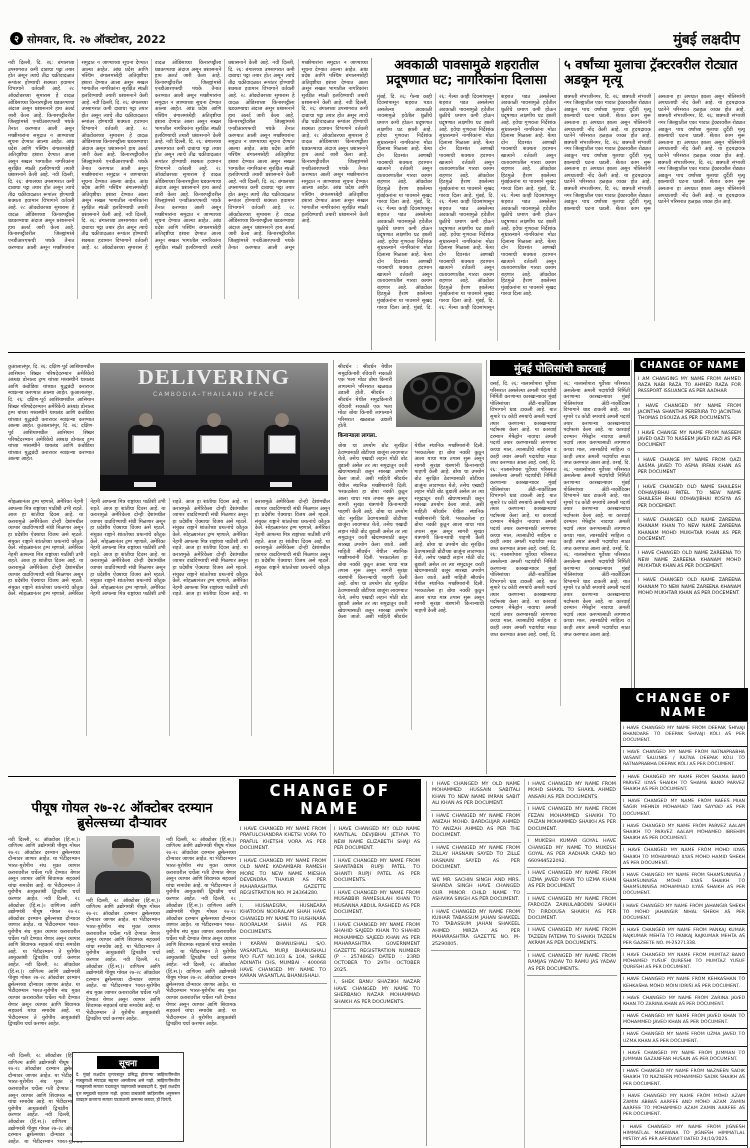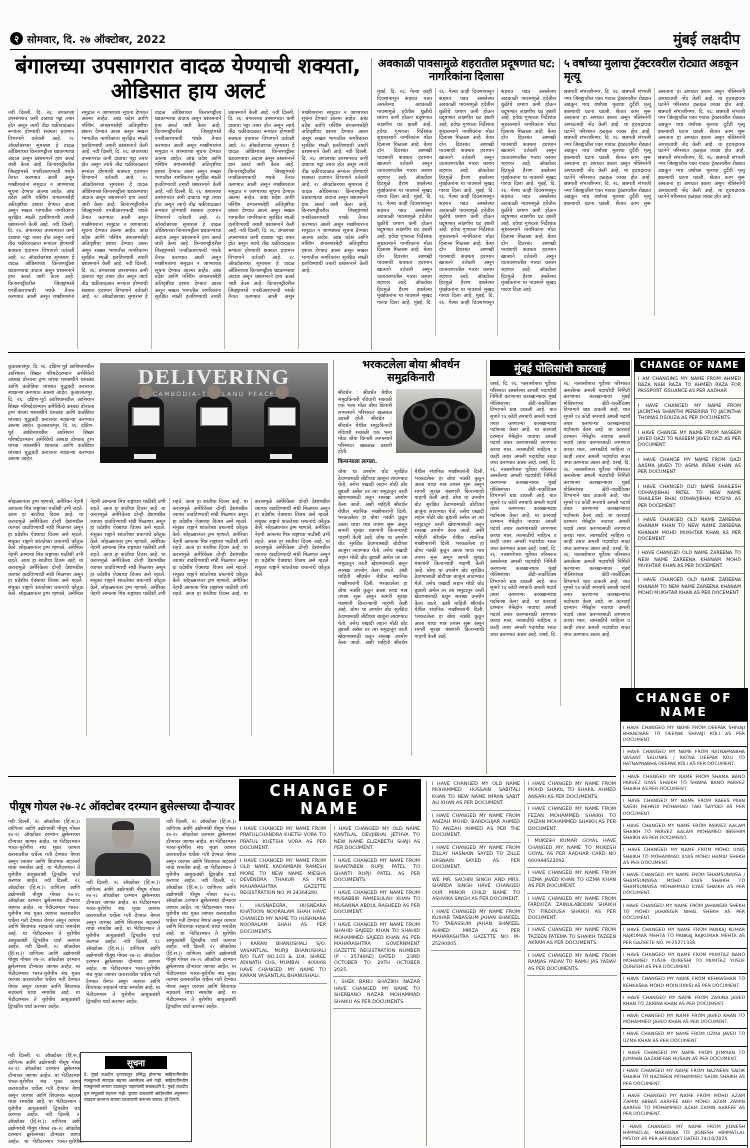--- a/index.html
+++ b/index.html
@@ -9,31 +9,31 @@
   .header{position:absolute;left:10px;right:10px;top:28px;height:21px;border-bottom:1.5px solid #000;
           display:flex;justify-content:space-between;align-items:center;}
   .hleft{display:flex;align-items:center;}
   .pagenum{width:13px;height:13px;border-radius:50%;background:#000;color:#fff;font-size:9px;font-weight:bold;
            display:inline-flex;align-items:center;justify-content:center;margin-right:4px;}
   .date{font-size:10.5px;font-weight:bold;}
   .masthead{font-size:14px;font-weight:bold;}
   
   .hx{font-weight:bold;text-align:center;line-height:1.18;color:#000;}
   .h-xl{font-size:21px;}
-  .h-md{font-size:11px;font-family:Liberation Serif, serif;}
+  .h-md{font-size:13px;}
   .bt{font-size:5px;line-height:1.32;text-align:justify;color:#1c1c1c;overflow:hidden;}
   .cols{column-gap:7px;column-rule:1px solid #b8b8b4;}
   .vrule{position:absolute;width:1px;background:#9a9a96;}
   .hline{position:absolute;height:1px;background:#000;}
   .abs{position:absolute;}
   
   .kicker{background:#000;color:#fff;font-weight:bold;text-align:center;font-size:10.5px;padding:1px 0;margin-top:2px;}
   
   .photo{position:relative;overflow:hidden;}
-  #trump-photo{width:228px;height:100px;background:linear-gradient(#8f8f8f,#4a4a4a 55%,#242424);}
+  #trump-photo{width:228px;height:128px;background:linear-gradient(#8f8f8f,#4a4a4a 55%,#242424);}
   .deliver{ text-align:center;color:#ececec;font-family:"Liberation Serif","DejaVu Serif",serif;
             font-weight:bold;font-size:22px;letter-spacing:1px;margin-top:1px;}
   .deliver-sub{text-align:center;color:#cfcfcf;font-size:6px;letter-spacing:1.5px;}
   .fig{position:absolute;bottom:16px;width:36px;height:50px;background:#17171a;border-radius:9px 9px 0 0;}
   .fig::before{content:"";position:absolute;top:-12px;left:50%;transform:translateX(-50%);
                width:14px;height:14px;border-radius:50%;background:#8d8176;}
   .fig::after{content:"";position:absolute;top:10px;left:50%;transform:translateX(-50%);
               width:26px;height:17px;background:#f2f2f2;border:1px solid #777;box-shadow:inset 1px 0 0 #999;}
   .desk{position:absolute;bottom:0;left:0;right:0;height:16px;background:#101013;}
   .plate{position:absolute;bottom:4px;width:22px;height:5px;background:#e9e9e9;}
@@ -76,21 +76,20 @@
 
   <div class="header">
     <div class="hleft">
       <span class="pagenum">२</span>
       <span class="date">सोमवार, दि. २७ ऑक्टोबर, 2022</span>
     </div>
     <span class="masthead">मुंबई लक्षदीप</span>
   </div>
 
   <div class="abs" style="left:8px;top:54px;width:360px;">
-    <div class="hx h-xl">बंगालच्या उपसागरात वादळ येण्याची शक्यता, ओडिसात हाय अलर्ट</div>
     <div class="bt cols" style="margin-top:5px;column-count:5;height:240px;">नवी दिल्ली, दि. २६: बंगालच्या उपसागरात कमी दाबाचा पट्टा तयार होत असून त्याचे तीव्र चक्रीवादळात रूपांतर होण्याची शक्यता हवामान विभागाने वर्तवली आहे. २८ ऑक्टोबरच्या सुमारास हे वादळ ओडिसाच्या किनारपट्टीला धडकण्याचा अंदाज असून प्रशासनाने हाय अलर्ट जारी केला आहे. किनारपट्टीवरील जिल्ह्यांमध्ये एनडीआरएफची पथके तैनात करण्यात आली असून मच्छीमारांना समुद्रात न जाण्याच्या सूचना देण्यात आल्या आहेत. आंध्र प्रदेश आणि पश्चिम बंगालमध्येही अतिवृष्टीचा इशारा देण्यात आला असून सखल भागातील नागरिकांना सुरक्षित स्थळी हलविण्याची तयारी प्रशासनाने केली आहे. नवी दिल्ली, दि. २६: बंगालच्या उपसागरात कमी दाबाचा पट्टा तयार होत असून त्याचे तीव्र चक्रीवादळात रूपांतर होण्याची शक्यता हवामान विभागाने वर्तवली आहे. २८ ऑक्टोबरच्या सुमारास हे वादळ ओडिसाच्या किनारपट्टीला धडकण्याचा अंदाज असून प्रशासनाने हाय अलर्ट जारी केला आहे. किनारपट्टीवरील जिल्ह्यांमध्ये एनडीआरएफची पथके तैनात करण्यात आली असून मच्छीमारांना समुद्रात न जाण्याच्या सूचना देण्यात आल्या आहेत. आंध्र प्रदेश आणि पश्चिम बंगालमध्येही अतिवृष्टीचा इशारा देण्यात आला असून सखल भागातील नागरिकांना सुरक्षित स्थळी हलविण्याची तयारी प्रशासनाने केली आहे. नवी दिल्ली, दि. २६: बंगालच्या उपसागरात कमी दाबाचा पट्टा तयार होत असून त्याचे तीव्र चक्रीवादळात रूपांतर होण्याची शक्यता हवामान विभागाने वर्तवली आहे. २८ ऑक्टोबरच्या सुमारास हे वादळ ओडिसाच्या किनारपट्टीला धडकण्याचा अंदाज असून प्रशासनाने हाय अलर्ट जारी केला आहे. किनारपट्टीवरील जिल्ह्यांमध्ये एनडीआरएफची पथके तैनात करण्यात आली असून मच्छीमारांना समुद्रात न जाण्याच्या सूचना देण्यात आल्या आहेत. आंध्र प्रदेश आणि पश्चिम बंगालमध्येही अतिवृष्टीचा इशारा देण्यात आला असून सखल भागातील नागरिकांना सुरक्षित स्थळी हलविण्याची तयारी प्रशासनाने केली आहे. नवी दिल्ली, दि. २६: बंगालच्या उपसागरात कमी दाबाचा पट्टा तयार होत असून त्याचे तीव्र चक्रीवादळात रूपांतर होण्याची शक्यता हवामान विभागाने वर्तवली आहे. २८ ऑक्टोबरच्या सुमारास हे वादळ ओडिसाच्या किनारपट्टीला धडकण्याचा अंदाज असून प्रशासनाने हाय अलर्ट जारी केला आहे. किनारपट्टीवरील जिल्ह्यांमध्ये एनडीआरएफची पथके तैनात करण्यात आली असून मच्छीमारांना समुद्रात न जाण्याच्या सूचना देण्यात आल्या आहेत. आंध्र प्रदेश आणि पश्चिम बंगालमध्येही अतिवृष्टीचा इशारा देण्यात आला असून सखल भागातील नागरिकांना सुरक्षित स्थळी हलविण्याची तयारी प्रशासनाने केली आहे. नवी दिल्ली, दि. २६: बंगालच्या उपसागरात कमी दाबाचा पट्टा तयार होत असून त्याचे तीव्र चक्रीवादळात रूपांतर होण्याची शक्यता हवामान विभागाने वर्तवली आहे. २८ ऑक्टोबरच्या सुमारास हे वादळ ओडिसाच्या किनारपट्टीला धडकण्याचा अंदाज असून प्रशासनाने हाय अलर्ट जारी केला आहे. किनारपट्टीवरील जिल्ह्यांमध्ये एनडीआरएफची पथके तैनात करण्यात आली असून मच्छीमारांना समुद्रात न जाण्याच्या सूचना देण्यात आल्या आहेत. आंध्र प्रदेश आणि पश्चिम बंगालमध्येही अतिवृष्टीचा इशारा देण्यात आला असून सखल भागातील नागरिकांना सुरक्षित स्थळी हलविण्याची तयारी प्रशासनाने केली आहे. नवी दिल्ली, दि. २६: बंगालच्या उपसागरात कमी दाबाचा पट्टा तयार होत असून त्याचे तीव्र चक्रीवादळात रूपांतर होण्याची शक्यता हवामान विभागाने वर्तवली आहे. २८ ऑक्टोबरच्या सुमारास हे वादळ ओडिसाच्या किनारपट्टीला धडकण्याचा अंदाज असून प्रशासनाने हाय अलर्ट जारी केला आहे. किनारपट्टीवरील जिल्ह्यांमध्ये एनडीआरएफची पथके तैनात करण्यात आली असून मच्छीमारांना समुद्रात न जाण्याच्या सूचना देण्यात आल्या आहेत. आंध्र प्रदेश आणि पश्चिम बंगालमध्येही अतिवृष्टीचा इशारा देण्यात आला असून सखल भागातील नागरिकांना सुरक्षित स्थळी हलविण्याची तयारी प्रशासनाने केली आहे. नवी दिल्ली, दि. २६: बंगालच्या उपसागरात कमी दाबाचा पट्टा तयार होत असून त्याचे तीव्र चक्रीवादळात रूपांतर होण्याची शक्यता हवामान विभागाने वर्तवली आहे. २८ ऑक्टोबरच्या सुमारास हे वादळ ओडिसाच्या किनारपट्टीला धडकण्याचा अंदाज असून प्रशासनाने हाय अलर्ट जारी केला आहे. किनारपट्टीवरील जिल्ह्यांमध्ये एनडीआरएफची पथके तैनात करण्यात आली असून मच्छीमारांना समुद्रात न जाण्याच्या सूचना देण्यात आल्या आहेत. आंध्र प्रदेश आणि पश्चिम बंगालमध्येही अतिवृष्टीचा इशारा देण्यात आला असून सखल भागातील नागरिकांना सुरक्षित स्थळी हलविण्याची तयारी प्रशासनाने केली आहे. नवी दिल्ली, दि. २६: बंगालच्या उपसागरात कमी दाबाचा पट्टा तयार होत असून त्याचे तीव्र चक्रीवादळात रूपांतर होण्याची शक्यता हवामान विभागाने वर्तवली आहे. २८ ऑक्टोबरच्या सुमारास हे वादळ ओडिसाच्या किनारपट्टीला धडकण्याचा अंदाज असून प्रशासनाने हाय अलर्ट जारी केला आहे. किनारपट्टीवरील जिल्ह्यांमध्ये एनडीआरएफची पथके तैनात करण्यात आली असून मच्छीमारांना समुद्रात न जाण्याच्या सूचना देण्यात आल्या आहेत. आंध्र प्रदेश आणि पश्चिम बंगालमध्येही अतिवृष्टीचा इशारा देण्यात आला असून सखल भागातील नागरिकांना सुरक्षित स्थळी हलविण्याची तयारी प्रशासनाने केली आहे.</div>
   </div>
   <div class="vrule" style="left:371px;top:58px;height:292px;"></div>
 
   <div class="abs" style="left:377px;top:57px;width:179px;">
     <div class="hx h-md">अवकाळी पावसामुळे शहरातील प्रदूषणात घट; नागरिकांना दिलासा</div>
     <div class="bt cols" style="margin-top:5px;column-count:3;height:248px;">मुंबई, दि. २६: गेल्या काही दिवसांपासून शहरात पडत असलेल्या अवकाळी पावसामुळे हवेतील धुळीचे प्रमाण कमी होऊन प्रदूषणात लक्षणीय घट झाली आहे. हवेचा गुणवत्ता निर्देशांक सुधारल्याने नागरिकांना मोठा दिलासा मिळाला आहे. येत्या दोन दिवसांत आणखी पावसाची शक्यता हवामान खात्याने वर्तवली असून वातावरणातील गारवा कायम राहणार आहे. ऑक्टोबर हिटमुळे हैराण झालेल्या मुंबईकरांना या पावसाने सुखद गारवा दिला आहे. मुंबई, दि. २६: गेल्या काही दिवसांपासून शहरात पडत असलेल्या अवकाळी पावसामुळे हवेतील धुळीचे प्रमाण कमी होऊन प्रदूषणात लक्षणीय घट झाली आहे. हवेचा गुणवत्ता निर्देशांक सुधारल्याने नागरिकांना मोठा दिलासा मिळाला आहे. येत्या दोन दिवसांत आणखी पावसाची शक्यता हवामान खात्याने वर्तवली असून वातावरणातील गारवा कायम राहणार आहे. ऑक्टोबर हिटमुळे हैराण झालेल्या मुंबईकरांना या पावसाने सुखद गारवा दिला आहे. मुंबई, दि. २६: गेल्या काही दिवसांपासून शहरात पडत असलेल्या अवकाळी पावसामुळे हवेतील धुळीचे प्रमाण कमी होऊन प्रदूषणात लक्षणीय घट झाली आहे. हवेचा गुणवत्ता निर्देशांक सुधारल्याने नागरिकांना मोठा दिलासा मिळाला आहे. येत्या दोन दिवसांत आणखी पावसाची शक्यता हवामान खात्याने वर्तवली असून वातावरणातील गारवा कायम राहणार आहे. ऑक्टोबर हिटमुळे हैराण झालेल्या मुंबईकरांना या पावसाने सुखद गारवा दिला आहे. मुंबई, दि. २६: गेल्या काही दिवसांपासून शहरात पडत असलेल्या अवकाळी पावसामुळे हवेतील धुळीचे प्रमाण कमी होऊन प्रदूषणात लक्षणीय घट झाली आहे. हवेचा गुणवत्ता निर्देशांक सुधारल्याने नागरिकांना मोठा दिलासा मिळाला आहे. येत्या दोन दिवसांत आणखी पावसाची शक्यता हवामान खात्याने वर्तवली असून वातावरणातील गारवा कायम राहणार आहे. ऑक्टोबर हिटमुळे हैराण झालेल्या मुंबईकरांना या पावसाने सुखद गारवा दिला आहे. मुंबई, दि. २६: गेल्या काही दिवसांपासून शहरात पडत असलेल्या अवकाळी पावसामुळे हवेतील धुळीचे प्रमाण कमी होऊन प्रदूषणात लक्षणीय घट झाली आहे. हवेचा गुणवत्ता निर्देशांक सुधारल्याने नागरिकांना मोठा दिलासा मिळाला आहे. येत्या दोन दिवसांत आणखी पावसाची शक्यता हवामान खात्याने वर्तवली असून वातावरणातील गारवा कायम राहणार आहे. ऑक्टोबर हिटमुळे हैराण झालेल्या मुंबईकरांना या पावसाने सुखद गारवा दिला आहे. मुंबई, दि. २६: गेल्या काही दिवसांपासून शहरात पडत असलेल्या अवकाळी पावसामुळे हवेतील धुळीचे प्रमाण कमी होऊन प्रदूषणात लक्षणीय घट झाली आहे. हवेचा गुणवत्ता निर्देशांक सुधारल्याने नागरिकांना मोठा दिलासा मिळाला आहे. येत्या दोन दिवसांत आणखी पावसाची शक्यता हवामान खात्याने वर्तवली असून वातावरणातील गारवा कायम राहणार आहे. ऑक्टोबर हिटमुळे हैराण झालेल्या मुंबईकरांना या पावसाने सुखद गारवा दिला आहे.</div>
   </div>
   <div class="vrule" style="left:559px;top:58px;height:292px;"></div>
 
@@ -113,21 +112,20 @@
         <div class="desk"></div>
         <div class="plate" style="left:34px;"></div>
         <div class="plate" style="left:170px;"></div>
       </div>
     </div>
     <div class="bt cols" style="margin-top:5px;column-count:4;height:238px;">सोहळ्यानंतर ट्रम्प म्हणाले, अमेरिका नेहमी आपल्या मित्र राष्ट्रांच्या पाठीशी उभी राहते. आज हा शांतीचा दिवस आहे. या करारामुळे अमेरिकेला दोन्ही देशांमधील व्यापार वाढविण्याची संधी मिळणार असून हा प्रदेशीय ऐक्याचा विजय असे म्हटले. संयुक्त राष्ट्राने शांततेच्या प्रयत्नांचे कौतुक केले. सोहळ्यानंतर ट्रम्प म्हणाले, अमेरिका नेहमी आपल्या मित्र राष्ट्रांच्या पाठीशी उभी राहते. आज हा शांतीचा दिवस आहे. या करारामुळे अमेरिकेला दोन्ही देशांमधील व्यापार वाढविण्याची संधी मिळणार असून हा प्रदेशीय ऐक्याचा विजय असे म्हटले. संयुक्त राष्ट्राने शांततेच्या प्रयत्नांचे कौतुक केले. सोहळ्यानंतर ट्रम्प म्हणाले, अमेरिका नेहमी आपल्या मित्र राष्ट्रांच्या पाठीशी उभी राहते. आज हा शांतीचा दिवस आहे. या करारामुळे अमेरिकेला दोन्ही देशांमधील व्यापार वाढविण्याची संधी मिळणार असून हा प्रदेशीय ऐक्याचा विजय असे म्हटले. संयुक्त राष्ट्राने शांततेच्या प्रयत्नांचे कौतुक केले. सोहळ्यानंतर ट्रम्प म्हणाले, अमेरिका नेहमी आपल्या मित्र राष्ट्रांच्या पाठीशी उभी राहते. आज हा शांतीचा दिवस आहे. या करारामुळे अमेरिकेला दोन्ही देशांमधील व्यापार वाढविण्याची संधी मिळणार असून हा प्रदेशीय ऐक्याचा विजय असे म्हटले. संयुक्त राष्ट्राने शांततेच्या प्रयत्नांचे कौतुक केले. सोहळ्यानंतर ट्रम्प म्हणाले, अमेरिका नेहमी आपल्या मित्र राष्ट्रांच्या पाठीशी उभी राहते. आज हा शांतीचा दिवस आहे. या करारामुळे अमेरिकेला दोन्ही देशांमधील व्यापार वाढविण्याची संधी मिळणार असून हा प्रदेशीय ऐक्याचा विजय असे म्हटले. संयुक्त राष्ट्राने शांततेच्या प्रयत्नांचे कौतुक केले. सोहळ्यानंतर ट्रम्प म्हणाले, अमेरिका नेहमी आपल्या मित्र राष्ट्रांच्या पाठीशी उभी राहते. आज हा शांतीचा दिवस आहे. या करारामुळे अमेरिकेला दोन्ही देशांमधील व्यापार वाढविण्याची संधी मिळणार असून हा प्रदेशीय ऐक्याचा विजय असे म्हटले. संयुक्त राष्ट्राने शांततेच्या प्रयत्नांचे कौतुक केले. सोहळ्यानंतर ट्रम्प म्हणाले, अमेरिका नेहमी आपल्या मित्र राष्ट्रांच्या पाठीशी उभी राहते. आज हा शांतीचा दिवस आहे. या करारामुळे अमेरिकेला दोन्ही देशांमधील व्यापार वाढविण्याची संधी मिळणार असून हा प्रदेशीय ऐक्याचा विजय असे म्हटले. संयुक्त राष्ट्राने शांततेच्या प्रयत्नांचे कौतुक केले. सोहळ्यानंतर ट्रम्प म्हणाले, अमेरिका नेहमी आपल्या मित्र राष्ट्रांच्या पाठीशी उभी राहते. आज हा शांतीचा दिवस आहे. या करारामुळे अमेरिकेला दोन्ही देशांमधील व्यापार वाढविण्याची संधी मिळणार असून हा प्रदेशीय ऐक्याचा विजय असे म्हटले. संयुक्त राष्ट्राने शांततेच्या प्रयत्नांचे कौतुक केले.</div>
   </div>
   <div class="vrule" style="left:333px;top:360px;height:414px;"></div>
 
   <div class="abs" style="left:338px;top:358px;width:146px;">
-    <div class="hx h-md">भरकटलेला बोया श्रीवर्धन समुद्रकिनारी</div>
     <div style="display:flex;gap:4px;margin-top:5px;">
       <div class="bt" style="width:54px;height:66px;">श्रीवर्धन : श्रीवर्धन येथील समुद्रकिनारी रविवारी सकाळी एक भला मोठा बोया किनारी लागल्याने परिसरात खळबळ उडाली होती. श्रीवर्धन : श्रीवर्धन येथील समुद्रकिनारी रविवारी सकाळी एक भला मोठा बोया किनारी लागल्याने परिसरात खळबळ उडाली होती.</div>
       <div class="photo" id="buoy-photo">
         <div class="buoy"></div>
         <span class="ring" style="left:14px;top:14px;width:12px;height:12px;"></span>
         <span class="ring" style="left:36px;top:12px;width:13px;height:13px;"></span>
         <span class="ring" style="left:58px;top:16px;width:11px;height:11px;"></span>
         <span class="ring" style="left:26px;top:32px;width:12px;height:12px;"></span>
         <span class="ring" style="left:48px;top:32px;width:12px;height:12px;"></span>
       </div>
@@ -193,21 +191,21 @@
           <div class="g-head"></div>
           <div class="g-suit"></div>
         </div>
         <div class="bt" style="margin-top:3px;height:155px;">नवी दिल्ली, २८ ऑक्टोबर (हिं.स.)। वाणिज्य आणि उद्योगमंत्री पीयूष गोयल २७-२८ ऑक्टोबर दरम्यान ब्रुसेल्सच्या दौऱ्यावर जाणार आहेत. या भेटीदरम्यान भारत-युरोपीय संघ मुक्त व्यापार करारावरील चर्चेला गती देण्यात येणार असून व्यापार आणि शिवामक सहकार्य यांचा समावेश आहे. या भेटीदरम्यान ते युरोपीय आयुक्तांशी द्विपक्षीय चर्चा करणार आहेत. नवी दिल्ली, २८ ऑक्टोबर (हिं.स.)। वाणिज्य आणि उद्योगमंत्री पीयूष गोयल २७-२८ ऑक्टोबर दरम्यान ब्रुसेल्सच्या दौऱ्यावर जाणार आहेत. या भेटीदरम्यान भारत-युरोपीय संघ मुक्त व्यापार करारावरील चर्चेला गती देण्यात येणार असून व्यापार आणि शिवामक सहकार्य यांचा समावेश आहे. या भेटीदरम्यान ते युरोपीय आयुक्तांशी द्विपक्षीय चर्चा करणार आहेत.</div>
       </div>
       <div class="bt g-col" style="width:70px;height:218px;">नवी दिल्ली, २८ ऑक्टोबर (हिं.स.)। वाणिज्य आणि उद्योगमंत्री पीयूष गोयल २७-२८ ऑक्टोबर दरम्यान ब्रुसेल्सच्या दौऱ्यावर जाणार आहेत. या भेटीदरम्यान भारत-युरोपीय संघ मुक्त व्यापार करारावरील चर्चेला गती देण्यात येणार असून व्यापार आणि शिवामक सहकार्य यांचा समावेश आहे. या भेटीदरम्यान ते युरोपीय आयुक्तांशी द्विपक्षीय चर्चा करणार आहेत. नवी दिल्ली, २८ ऑक्टोबर (हिं.स.)। वाणिज्य आणि उद्योगमंत्री पीयूष गोयल २७-२८ ऑक्टोबर दरम्यान ब्रुसेल्सच्या दौऱ्यावर जाणार आहेत. या भेटीदरम्यान भारत-युरोपीय संघ मुक्त व्यापार करारावरील चर्चेला गती देण्यात येणार असून व्यापार आणि शिवामक सहकार्य यांचा समावेश आहे. या भेटीदरम्यान ते युरोपीय आयुक्तांशी द्विपक्षीय चर्चा करणार आहेत. नवी दिल्ली, २८ ऑक्टोबर (हिं.स.)। वाणिज्य आणि उद्योगमंत्री पीयूष गोयल २७-२८ ऑक्टोबर दरम्यान ब्रुसेल्सच्या दौऱ्यावर जाणार आहेत. या भेटीदरम्यान भारत-युरोपीय संघ मुक्त व्यापार करारावरील चर्चेला गती देण्यात येणार असून व्यापार आणि शिवामक सहकार्य यांचा समावेश आहे. या भेटीदरम्यान ते युरोपीय आयुक्तांशी द्विपक्षीय चर्चा करणार आहेत.</div>
     </div>
   </div>
 
   <div class="abs bt" style="left:8px;top:1052px;width:74px;height:92px;">नवी दिल्ली, २८ ऑक्टोबर (हिं.स.)। वाणिज्य आणि उद्योगमंत्री पीयूष गोयल २७-२८ ऑक्टोबर दरम्यान ब्रुसेल्सच्या दौऱ्यावर जाणार आहेत. या भेटीदरम्यान भारत-युरोपीय संघ मुक्त व्यापार करारावरील चर्चेला गती देण्यात येणार असून व्यापार आणि शिवामक सहकार्य यांचा समावेश आहे. या भेटीदरम्यान ते युरोपीय आयुक्तांशी द्विपक्षीय चर्चा करणार आहेत. नवी दिल्ली, २८ ऑक्टोबर (हिं.स.)। वाणिज्य आणि उद्योगमंत्री पीयूष गोयल २७-२८ ऑक्टोबर दरम्यान ब्रुसेल्सच्या दौऱ्यावर जाणार आहेत. या भेटीदरम्यान भारत-युरोपीय संघ मुक्त व्यापार करारावरील चर्चेला गती देण्यात येणार असून व्यापार आणि शिवामक सहकार्य यांचा समावेश आहे. या भेटीदरम्यान ते युरोपीय आयुक्तांशी द्विपक्षीय चर्चा करणार आहेत.</div>
-  <div class="abs notice" style="left:80px;top:1052px;width:104px;height:84px;overflow:hidden;">
+  <div class="abs notice" style="left:72px;top:1052px;width:104px;height:84px;overflow:hidden;">
     <div class="notice-head">सूचना</div>
     <div class="notice-body">दै. मुंबई लक्षदीप वृत्तपत्रातून प्रसिद्ध होणाऱ्या जाहिरातींमधील मजकुराशी संपादक सहमत असतीलच असे नाही. जाहिरातींमधील मजकुराची सत्यता पडताळून पाहण्याची जबाबदारी दै. मुंबई लक्षदीप वृत्त समूहाची राहणार नाही. कृपया वाचकांनी जाहिरातींस अनुसरून व्यवहार करताना सत्यता पडताळणी करूनच करावा, ही विनंती.</div>
   </div>
 
   <div class="abs" style="left:239px;top:779px;width:378px;height:369px;">
     <div class="abs" style="left:0;top:0;width:182px;">
       <div class="con3-head">CHANGE OF NAME</div>
       <div class="ads-cols" style="margin-top:3px;height:340px;">
           <div class="ad">I HAVE CHANGED MY NAME FROM PRAFULCHANDRA KHETSI VORA TO PRAFUL KHETSHI VORA AS PER DOCUMENT.</div>
           <div class="ad">I HAVE CHANGED MY NAME FROM OLD NAME KADAMBARI RAMESH MORE TO NEW NAME MIESHA DEVENDRA THAKUR AS PER MAHARASHTRA GAZETTE REGISTRATION NO. M 24364280.</div>

